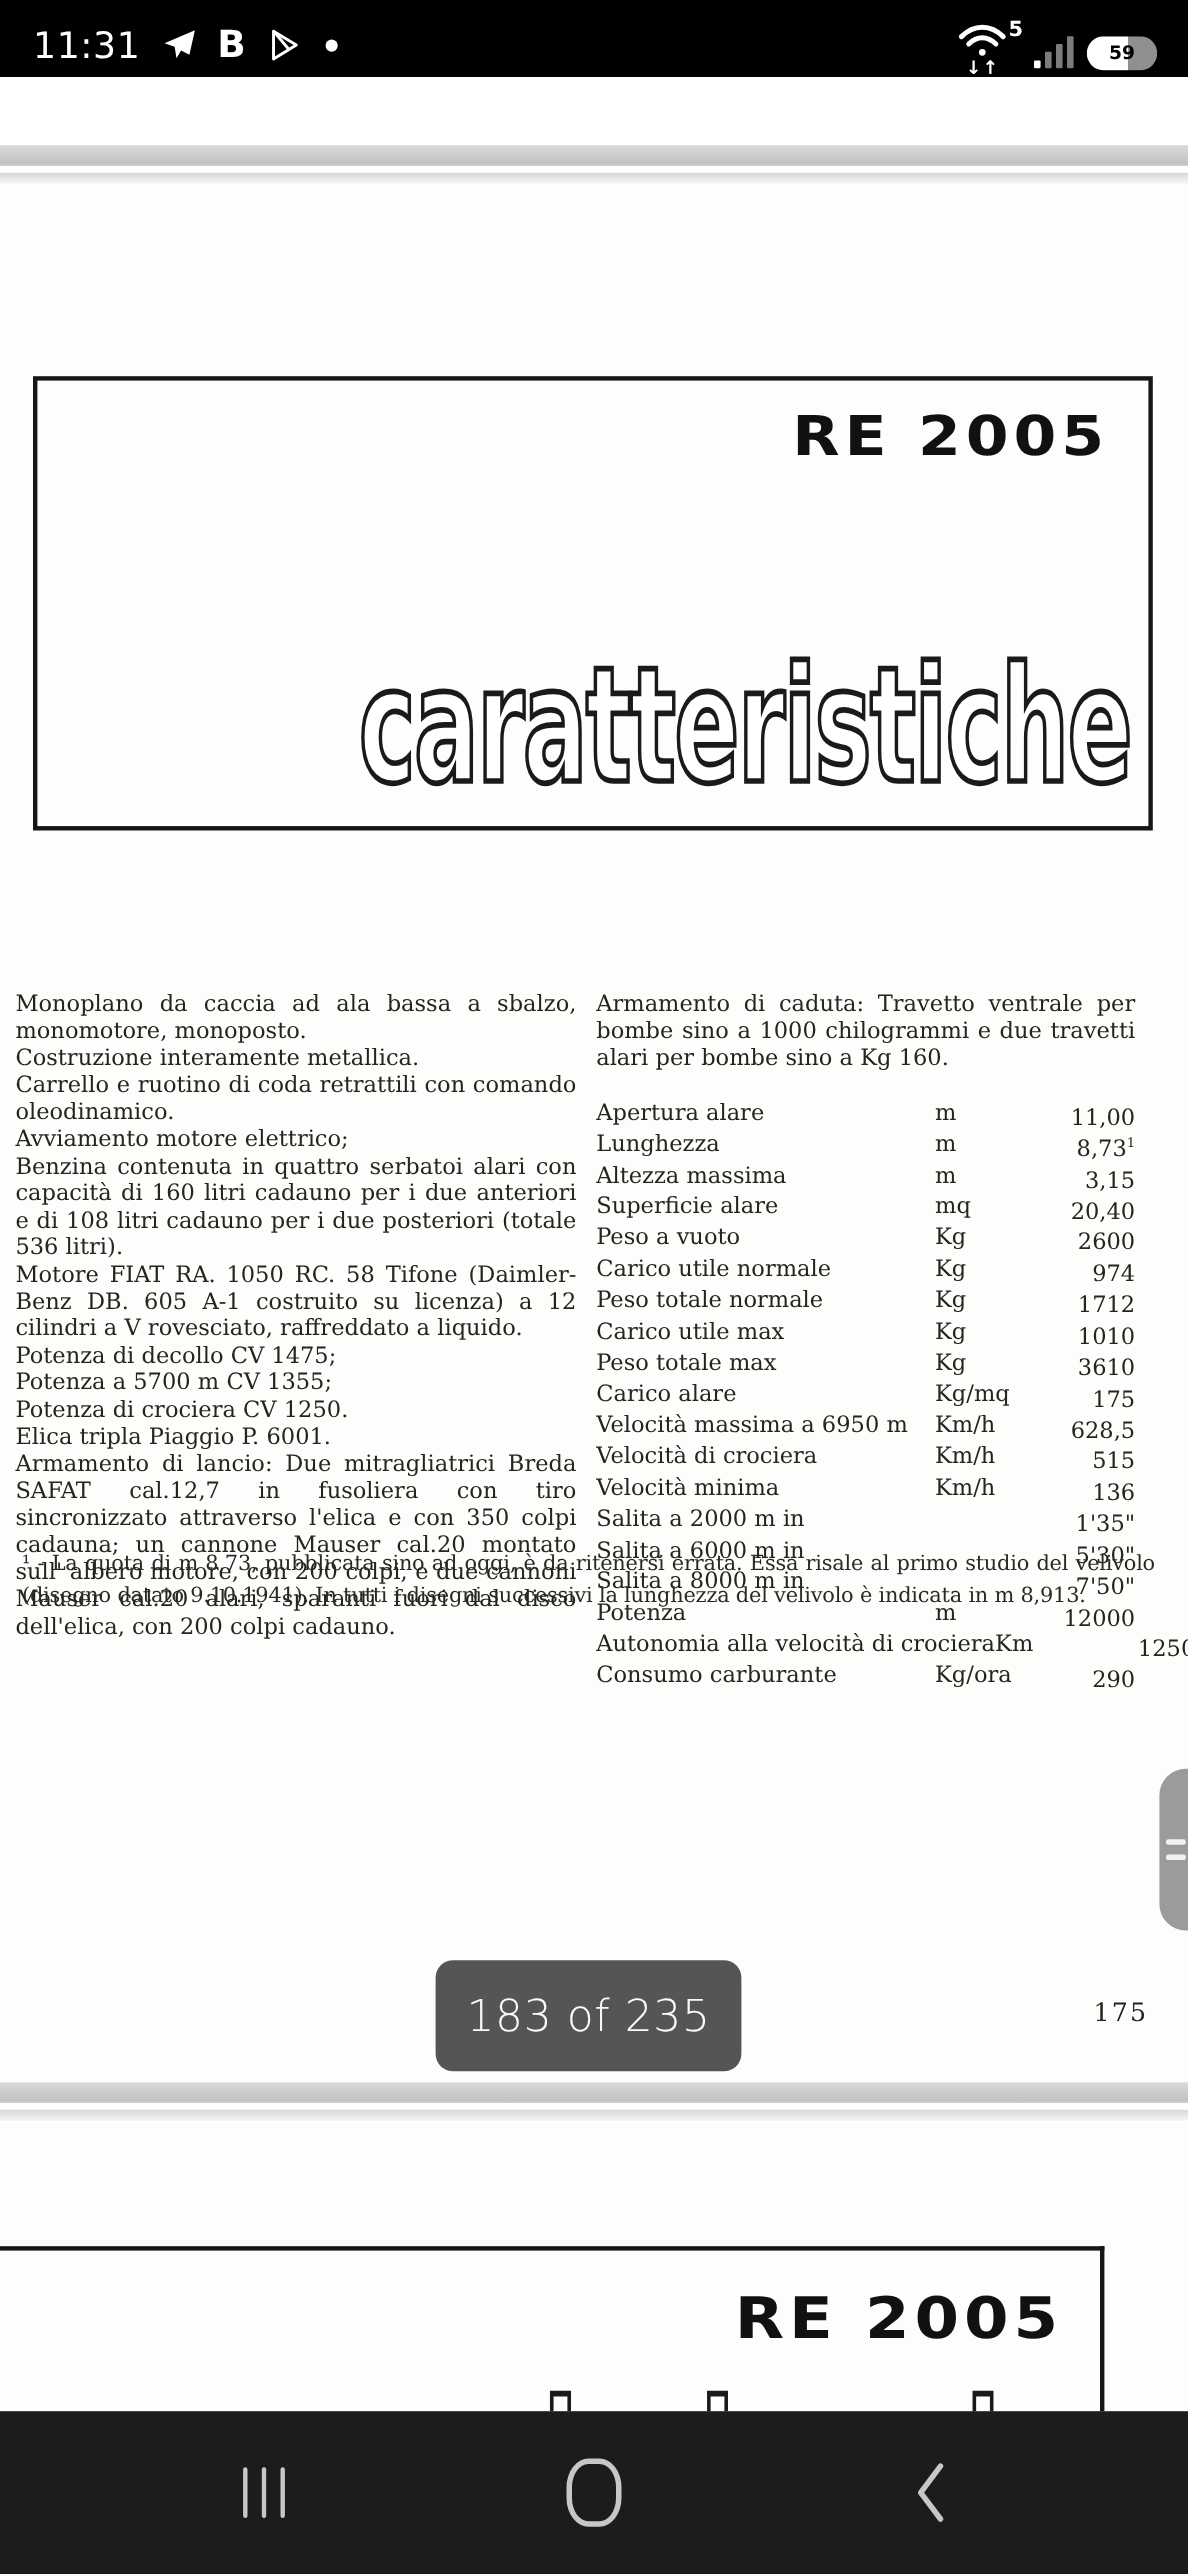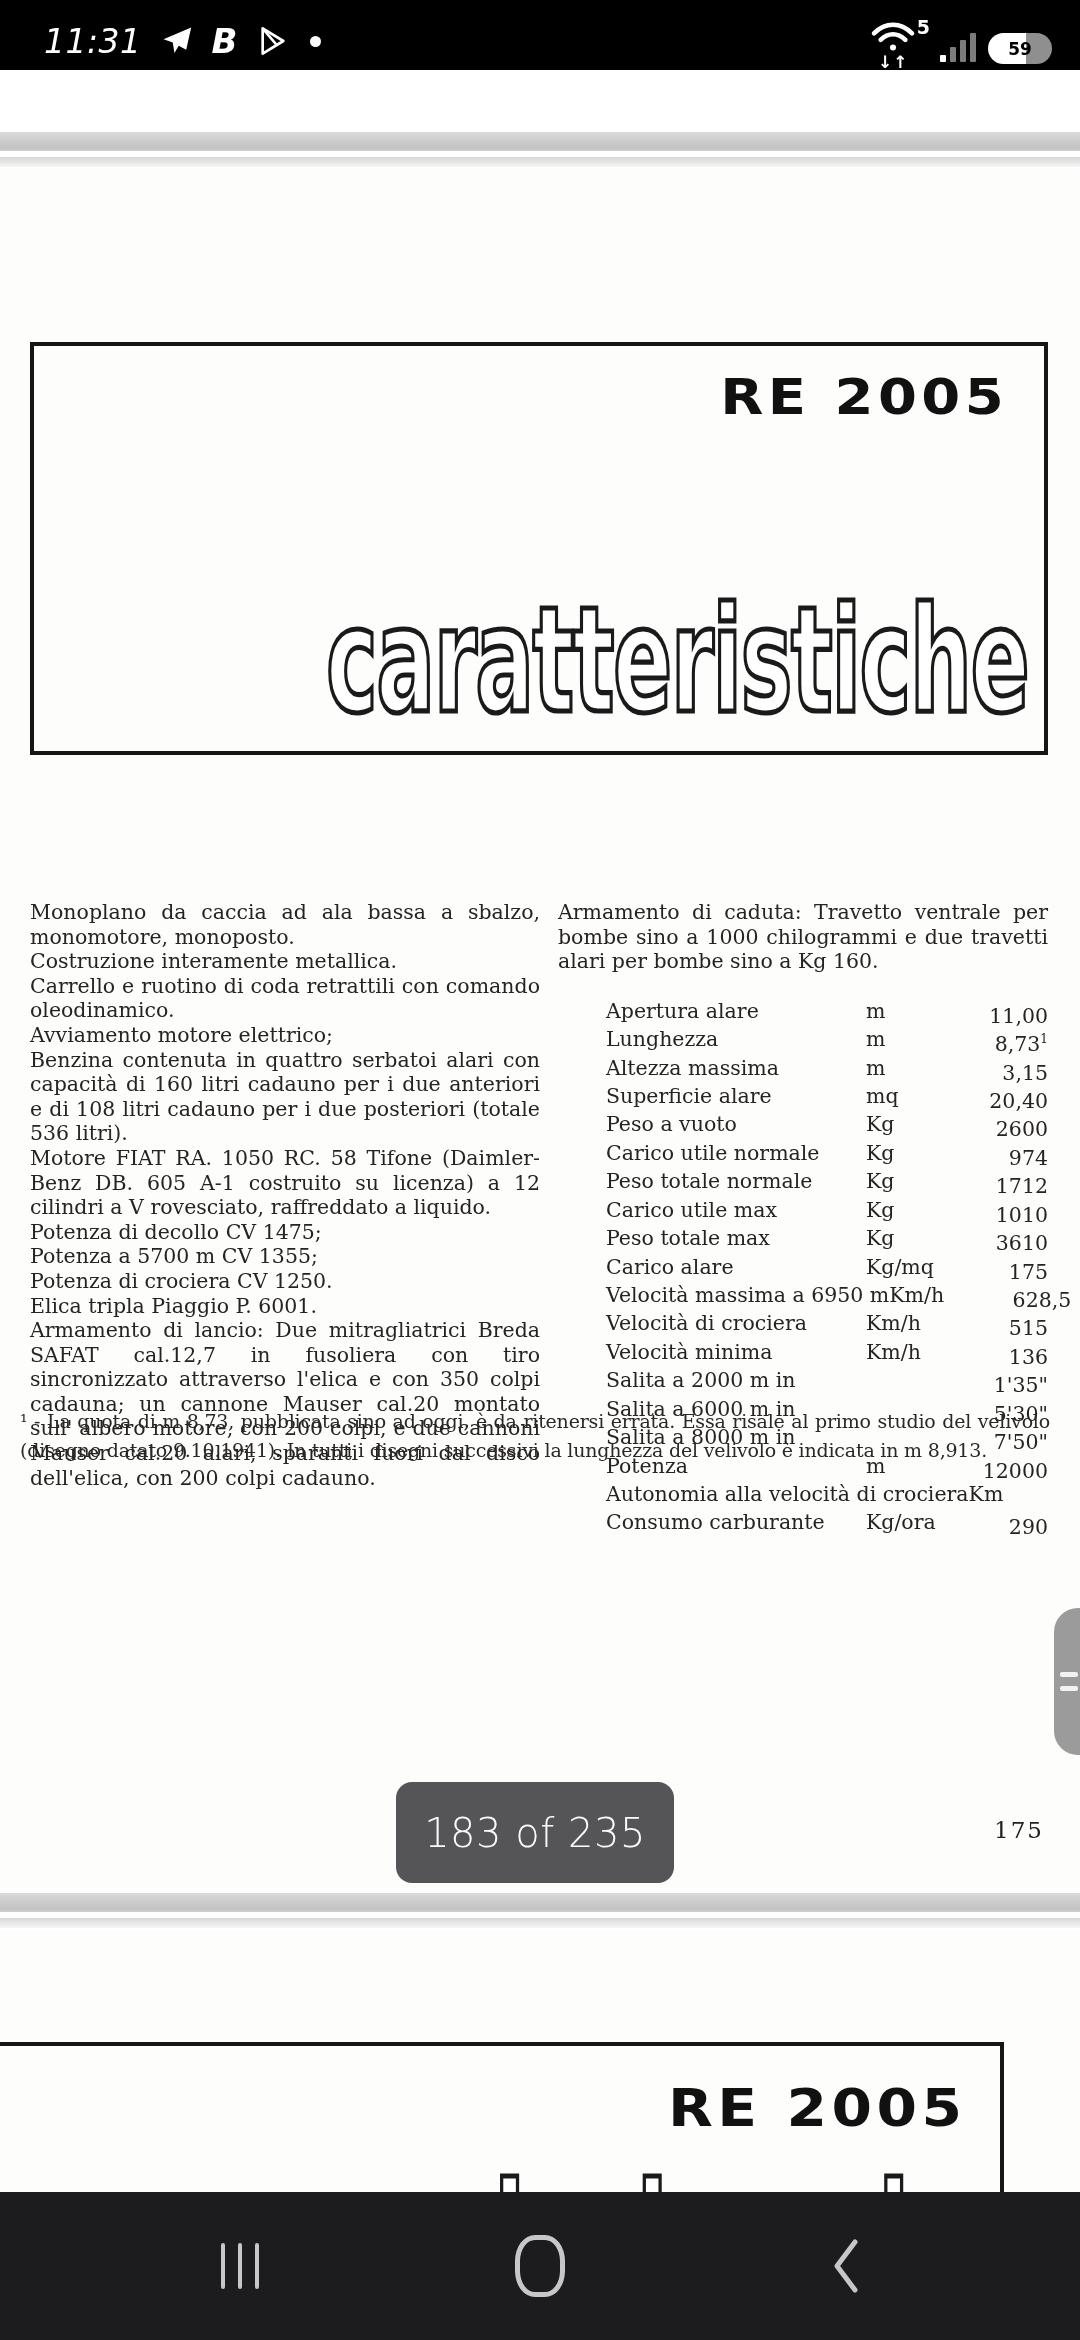--- a/index.html
+++ b/index.html
@@ -3,21 +3,21 @@
 <meta charset="utf-8">
 <style>
   html,body{margin:0;padding:0;background:#000;}
   .screen{position:relative;width:1080px;height:2340px;background:#ffffff;overflow:hidden;
           font-family:"DejaVu Serif", serif;}
 
   
   .status-bar{position:absolute;top:0;left:0;width:1080px;height:70px;background:#000;z-index:20;
               display:flex;align-items:center;justify-content:space-between;
               font-family:"DejaVu Sans", sans-serif;color:#fff;}
-  .sb-left{display:flex;align-items:center;gap:18px;padding-left:44px;padding-top:12px;font-style:italic;}
+  .sb-left{display:flex;align-items:center;gap:18px;padding-left:30px;padding-top:12px;}
   .sb-time{font-size:33px;font-weight:500;letter-spacing:.5px;}
   .sb-icn{display:flex;align-items:center;}
   .sb-b{font-size:34px;font-weight:700;}
   .sb-dot{width:11px;height:11px;border-radius:50%;background:#fff;margin-left:4px;}
   .sb-right{display:flex;align-items:flex-end;gap:12px;padding-right:28px;padding-top:14px;}
   .wifi-wrap{position:relative;width:58px;height:44px;}
   .wifi-label{position:absolute;top:-4px;right:-2px;font-size:19px;font-weight:600;}
   .wifi-arrows{position:absolute;bottom:-8px;left:8px;font-size:17px;letter-spacing:1px;font-weight:600;}
   .sigbars{display:flex;align-items:flex-end;gap:4px;height:36px;padding-bottom:2px;}
   .sigbars i{display:block;width:6px;border-radius:1px;background:#7c7c7c;}
@@ -41,28 +41,28 @@
   
   .page1{position:absolute;top:165px;left:0;width:1080px;height:1728px;background:#fdfdfc;color:#242220;z-index:1;}
   .title-box{position:absolute;top:177px;left:30px;width:1010px;height:405px;border:4px solid #161616;background:#fdfdfc;}
   .re2005{position:absolute;top:22px;right:36px;font-family:"DejaVu Sans",sans-serif;font-weight:700;
           font-size:50px;letter-spacing:4px;color:#111;transform:scaleX(1.12);transform-origin:100% 50%;}
   .outline-word{font-family:"DejaVu Sans",sans-serif;font-weight:700;color:#ffffff;
           -webkit-text-stroke:4px #1a1a1a;letter-spacing:-2px;white-space:nowrap;}
   .caratteristiche{position:absolute;bottom:6px;right:16px;font-size:112px;
           transform:scale(0.78,1.30);transform-origin:100% 100%;}
 
-  .columns{position:absolute;top:735px;left:30px;width:1018px;display:flex;gap:18px;
+  .columns{position:absolute;top:735px;left:14px;width:1018px;display:flex;gap:18px;
            font-size:20.5px;line-height:24.6px;color:#262320;}
   .colL{width:510px;text-align:justify;}
   .colL p{margin:0;}
   .colR{width:490px;}
   .colR .intro{margin:0;text-align:justify;}
   .spec-table{margin-top:26px;}
-  .spec-row{display:grid;grid-template-columns:1fr 82px 100px;line-height:23.6px;margin-left:48px;}
+  .spec-row{display:grid;grid-template-columns:1fr 82px 100px;line-height:23.6px;}
   .spec-row .lbl{white-space:nowrap;}
   .spec-row .unit{white-space:nowrap;}
   .spec-row .val{text-align:right;white-space:nowrap;}
   .spec-row .val sup{font-size:12px;}
 
   .footnote{position:absolute;top:1242px;left:20px;width:1030px;font-size:19px;line-height:29px;
             text-align:justify;letter-spacing:-0.2px;color:#2a2724;}
   .folio{position:absolute;top:1652px;right:36px;font-size:23px;color:#242220;letter-spacing:2px;}
 
   

